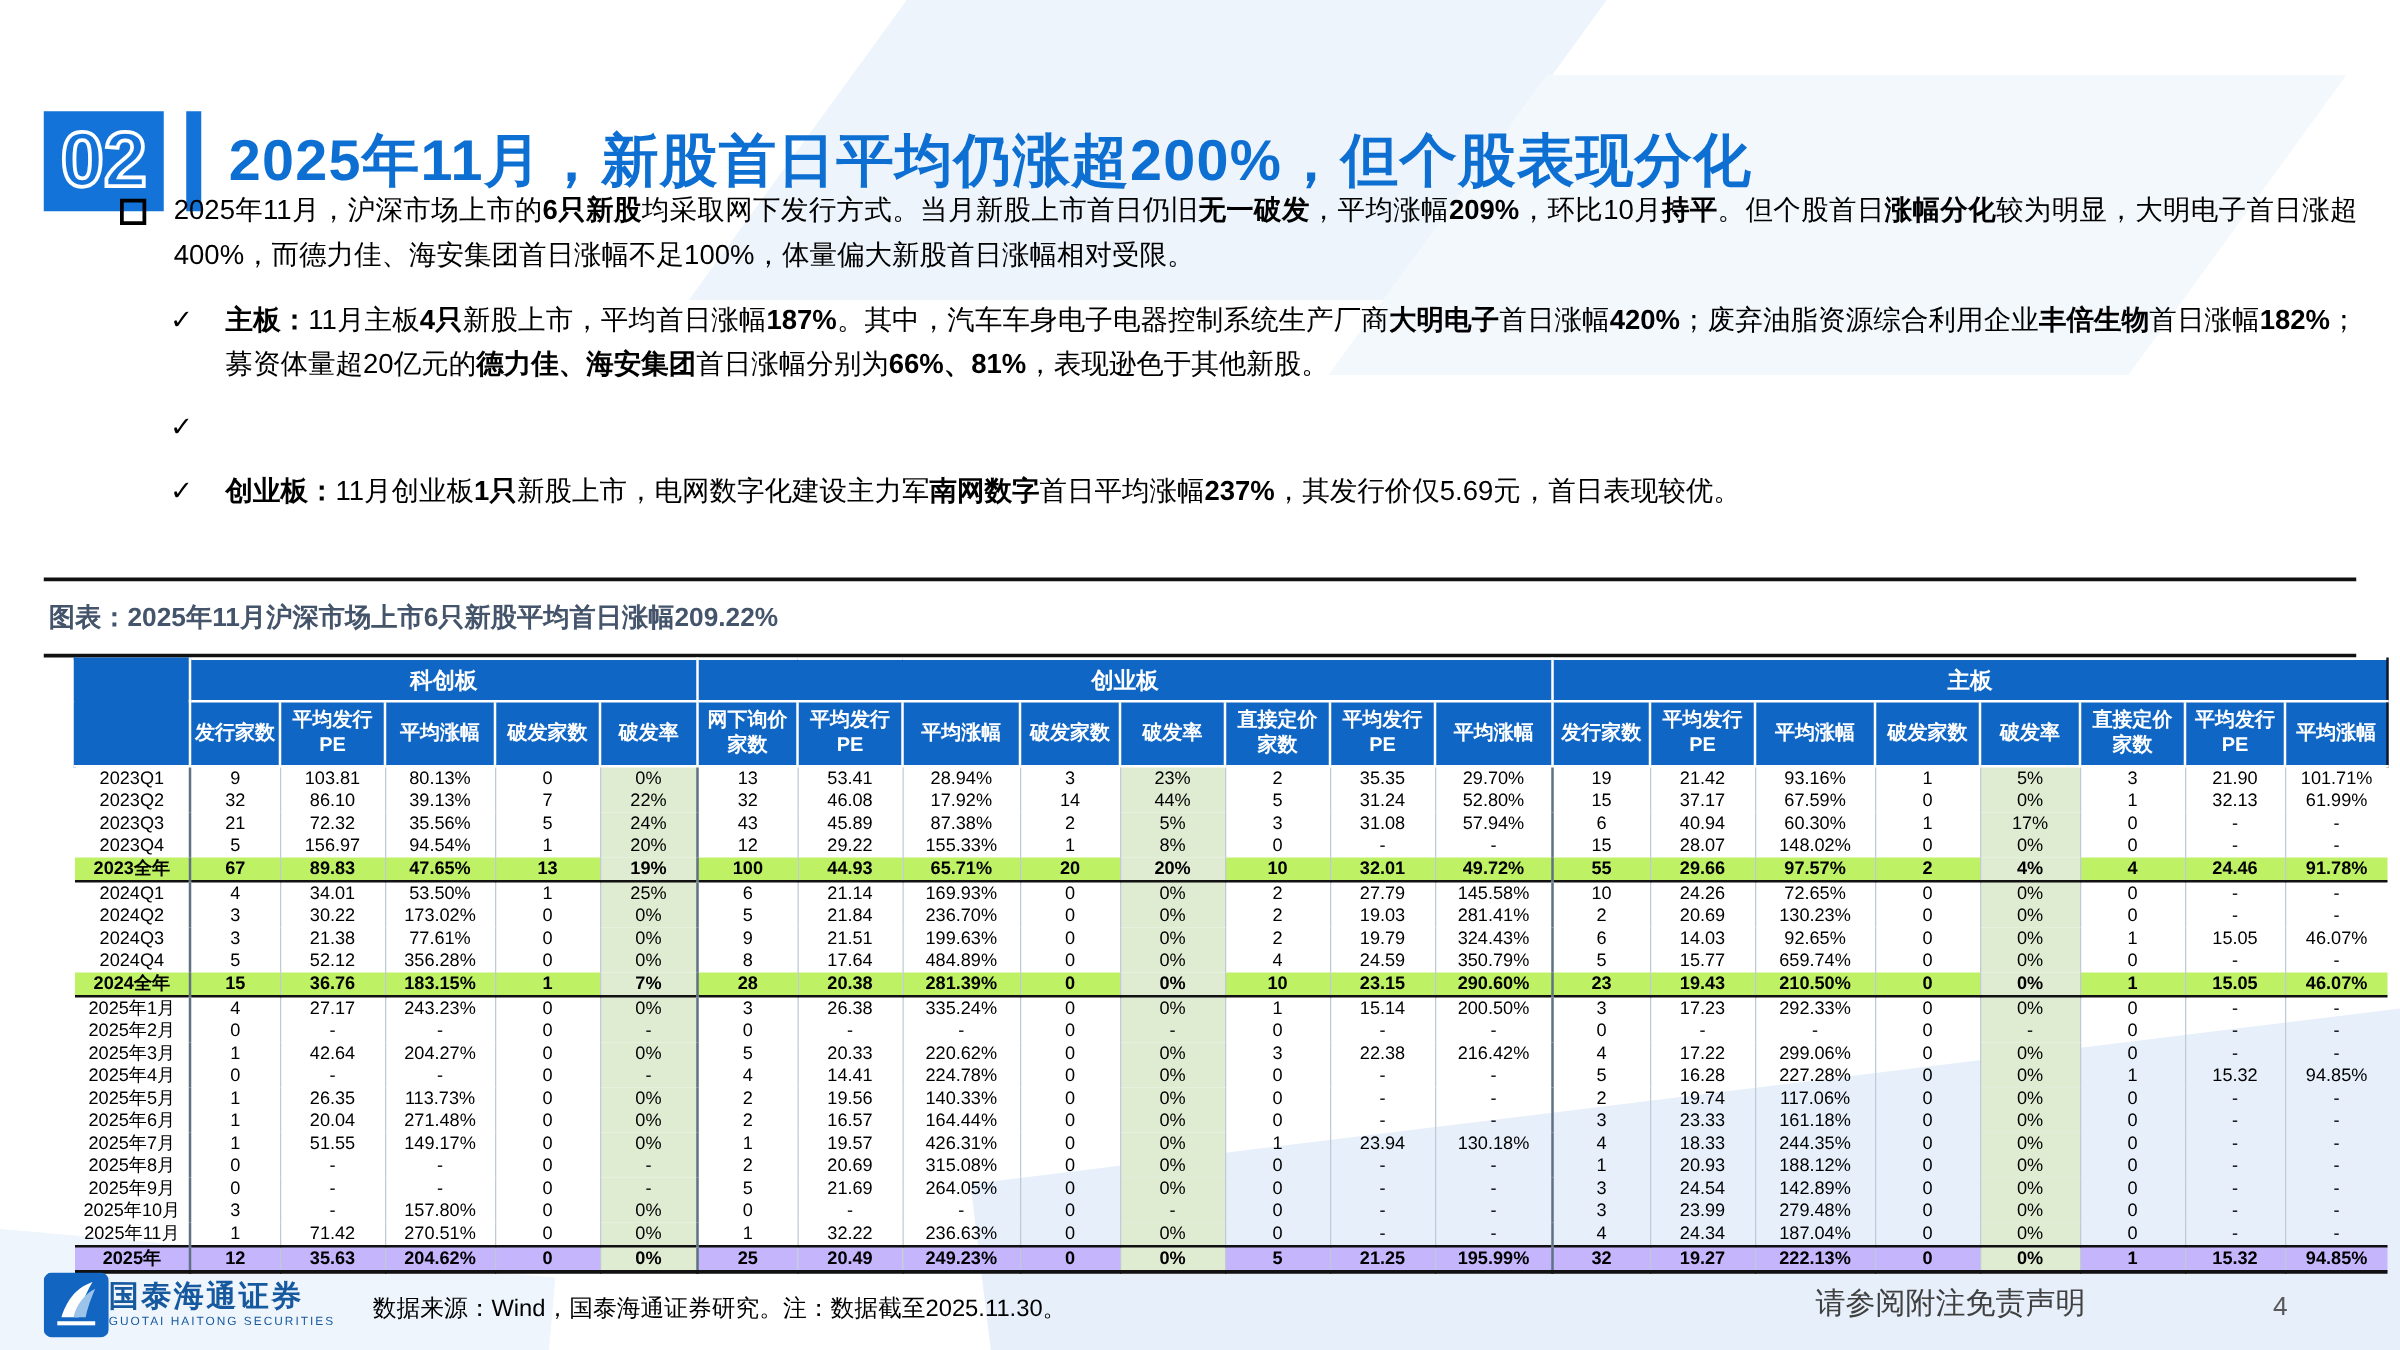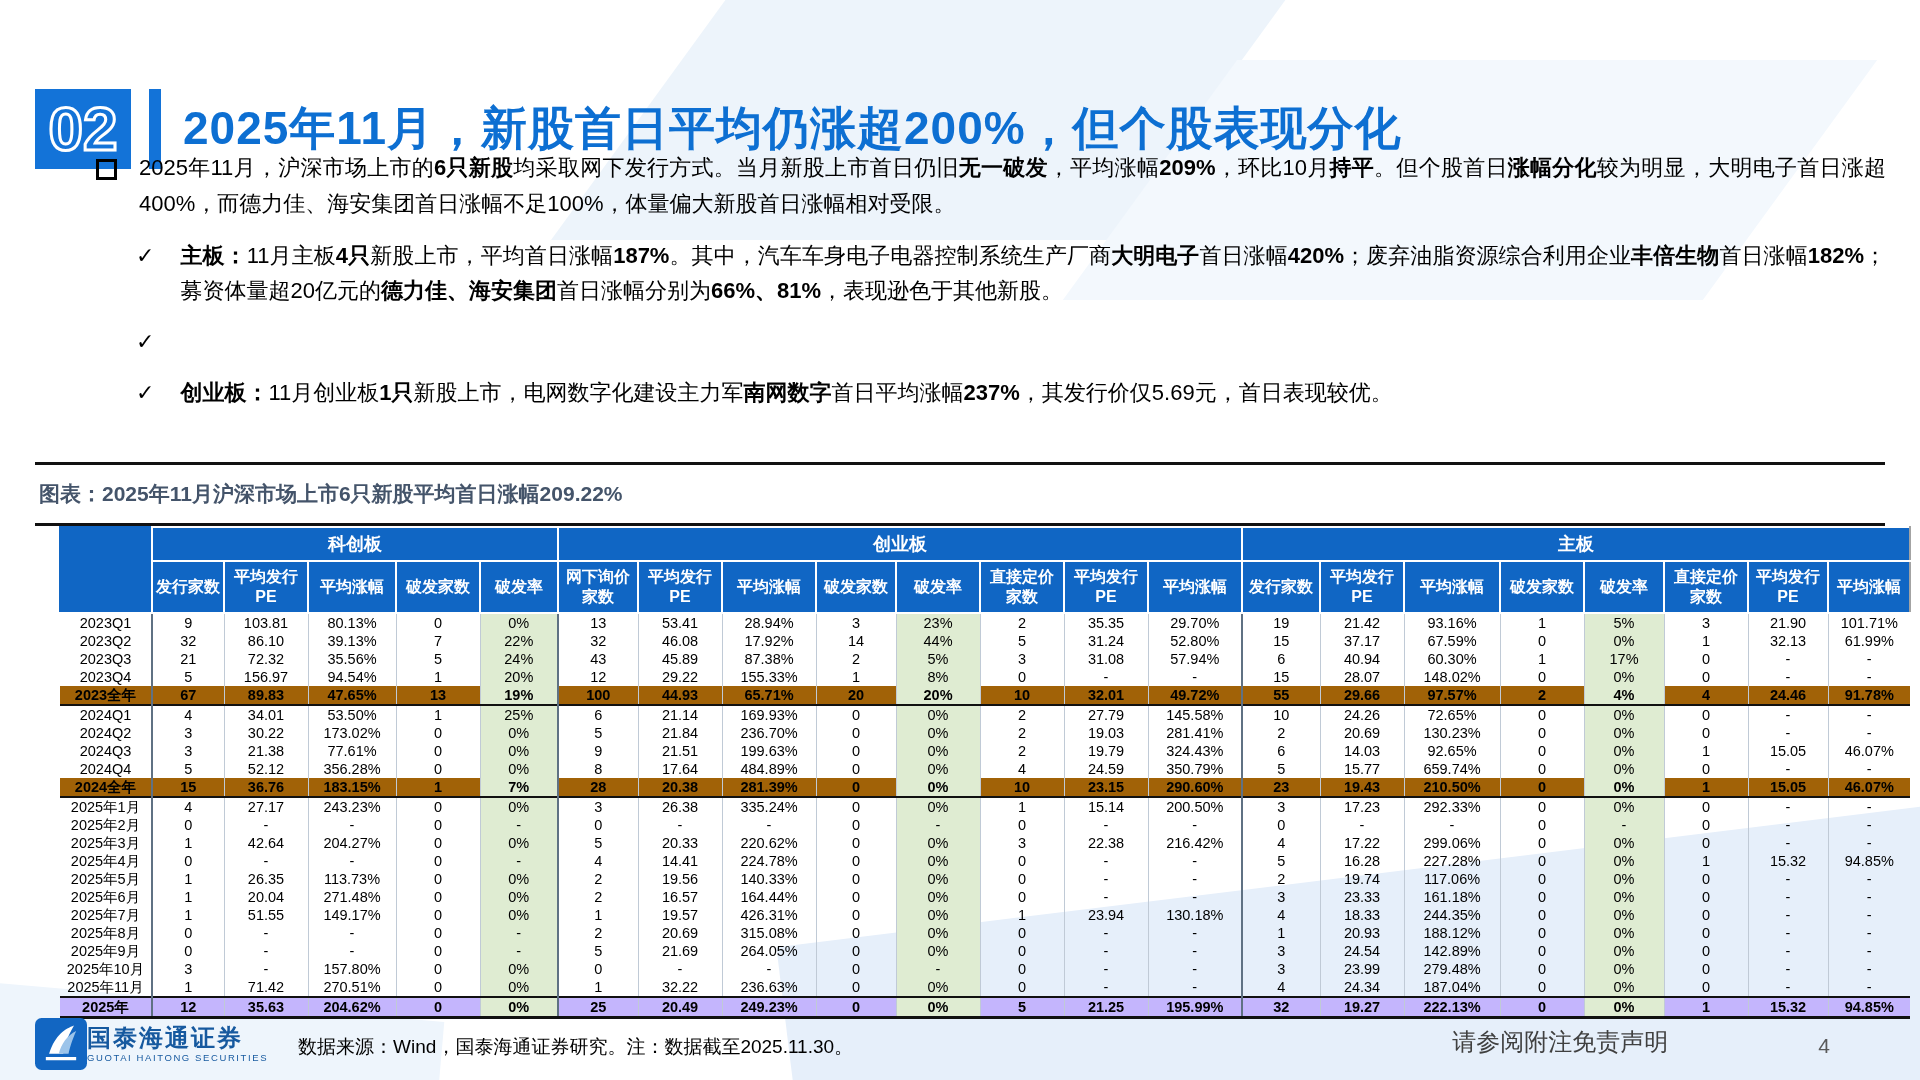--- a/index.html
+++ b/index.html
@@ -47,32 +47,32 @@
   
   .lower{position:absolute;left:35px;top:462px;width:1850px;z-index:2;}
   .chart-caption{
     border-top:3px solid #111;border-bottom:3px solid #111;
     padding:15px 4px;font-size:21px;font-weight:bold;color:#44546A;
   }
   #ipo-table{border-collapse:collapse;table-layout:fixed;width:1850px;margin-top:0;
     border-bottom:3px solid #111;margin-left:24px;}
   #ipo-table thead th{background:#1066c4;color:#fff;border:2px solid #fff;font-weight:bold;vertical-align:middle;}
   #ipo-table thead tr th:first-child{border-left:2px solid #1066c4;}
-  #ipo-table thead tr th:last-child{border-right:2px solid #a3a3a3;}
+  #ipo-table thead tr th:last-child{border-right:2px solid #0f172a;}
   #ipo-table th.group{height:30px;font-size:18px;}
   #ipo-table th.colh{height:50px;font-size:16px;line-height:20px;padding:0 2px;}
   #ipo-table th.corner{border-top:2px solid #1066c4;border-left:2px solid #1066c4;border-bottom:2px solid #fff;}
   #ipo-table thead{border-bottom:2px solid #111;}
   #ipo-table tbody td{
     height:18px;line-height:18px;padding:0 1px;text-align:center;
     font-size:14.5px;border-left:1px solid #c0cad6;white-space:nowrap;
   }
   #ipo-table tbody td:first-child{border-left:none;}
   #ipo-table tbody td.sec{border-left:2px solid #5f7183;}
-  #ipo-table tbody tr.sum td{background:#a16207;font-weight:bold;}
+  #ipo-table tbody tr.sum td{background:#bef264;font-weight:bold;}
   #ipo-table tbody tr.sum{border-bottom:2.5px solid #111;}
   #ipo-table tbody tr.total td{background:#c4b5fd;font-weight:bold;}
   #ipo-table tbody tr.total{border-top:2.5px solid #111;}
   #ipo-table tbody td.green{background:#dfecd2;}
   #ipo-table tbody tr.sum td.green,
   #ipo-table tbody tr.total td.green{background:#dfecd2;}
 
   
   .footer{position:absolute;left:35px;right:30px;bottom:10px;display:flex;align-items:flex-end;z-index:2;}
   .logo-wrap{display:flex;align-items:center;}

